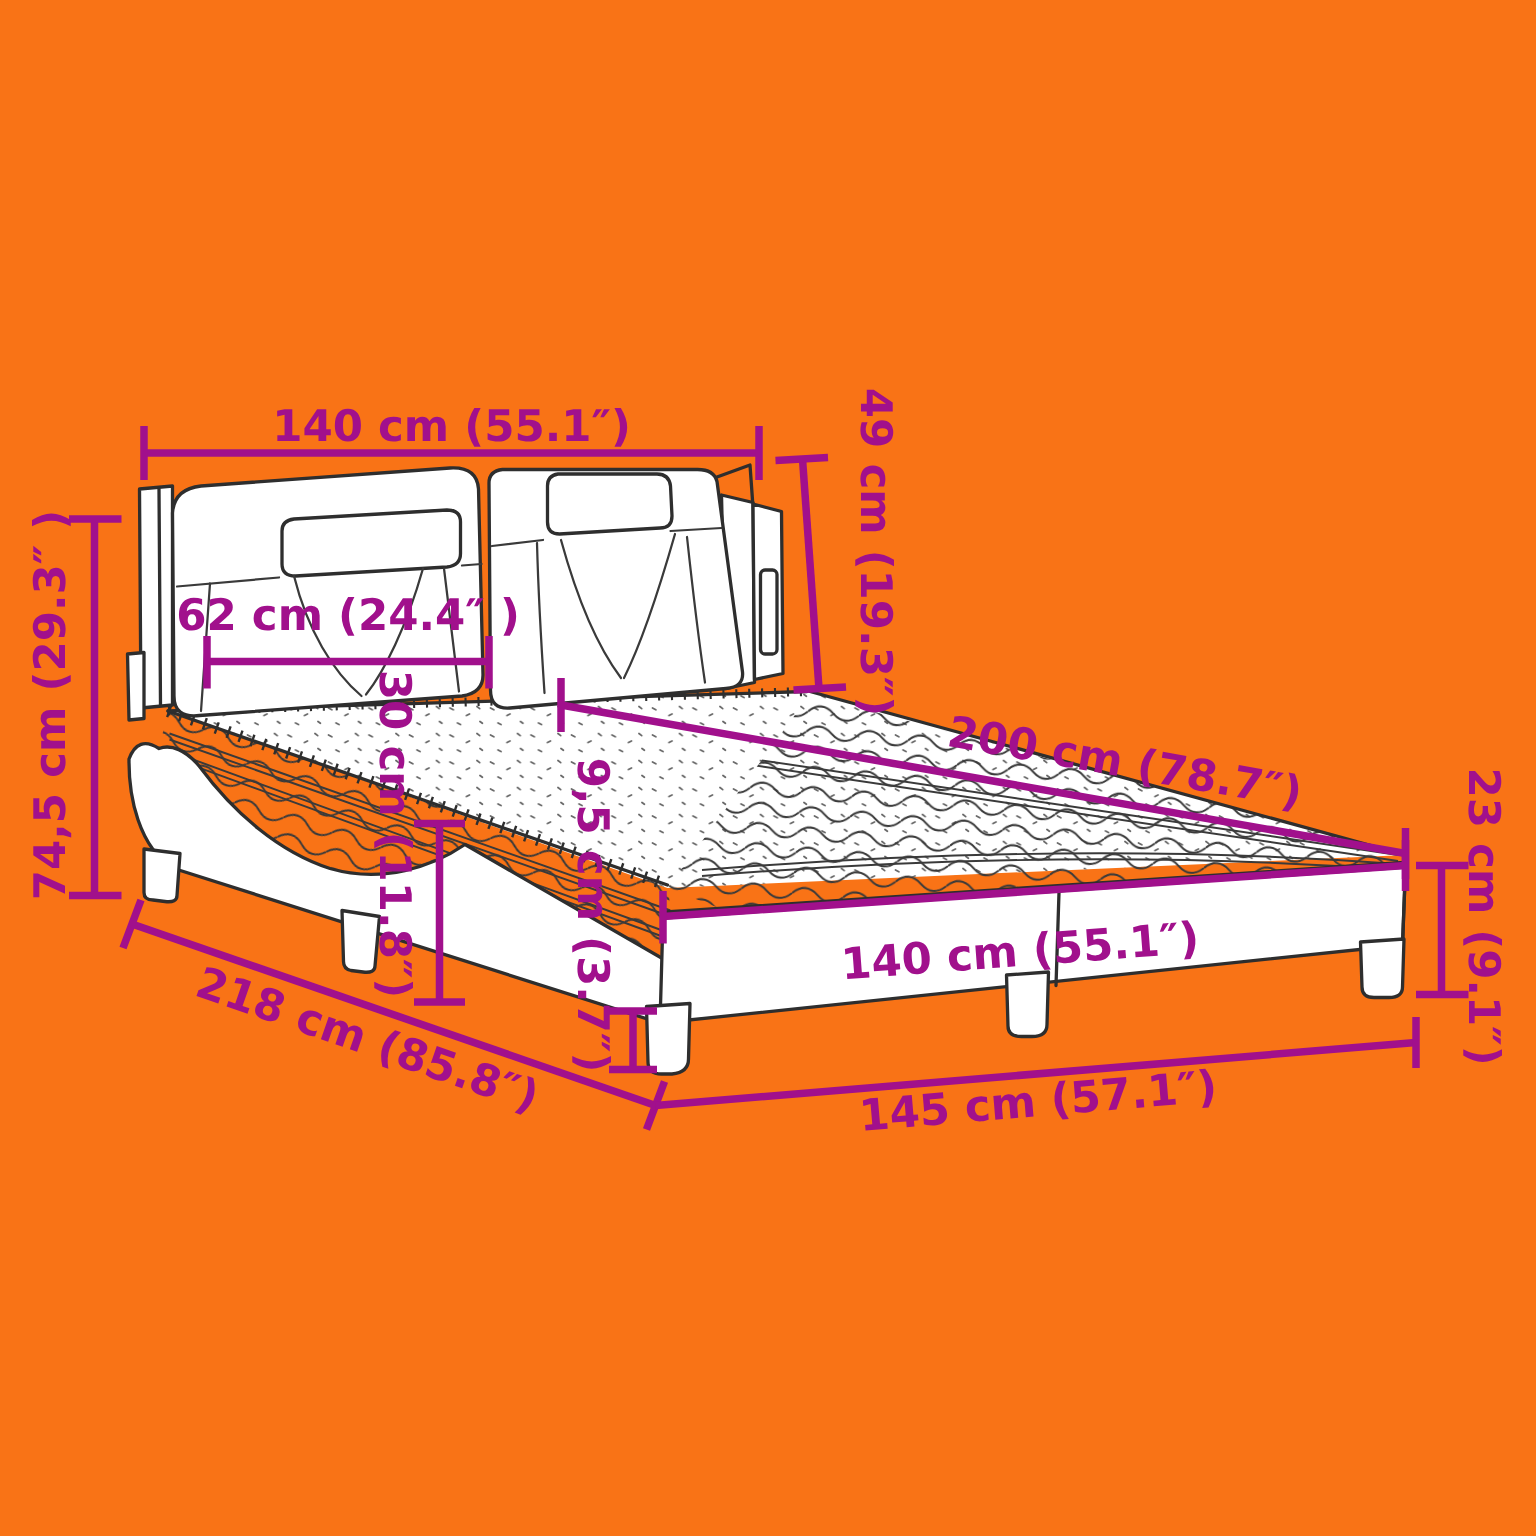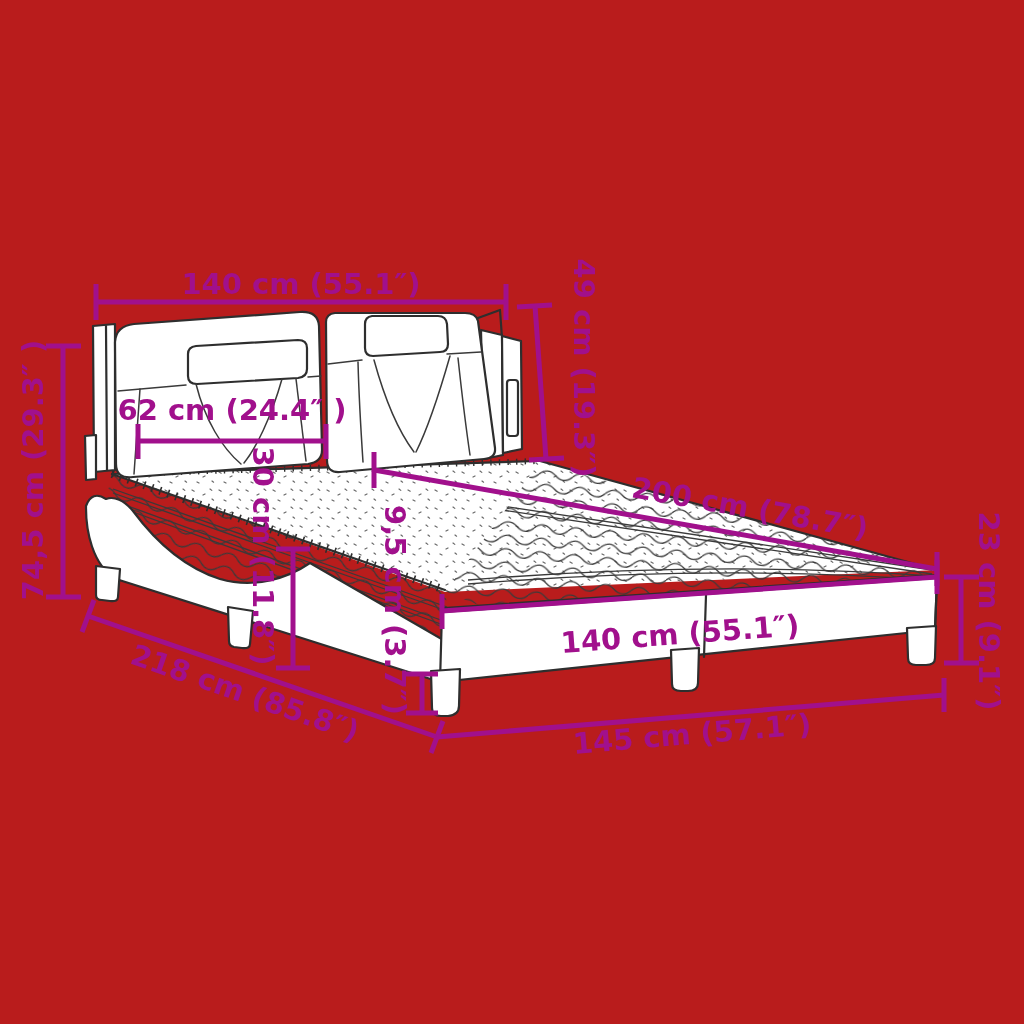--- a/index.html
+++ b/index.html
@@ -1,17 +1,17 @@
 <!DOCTYPE html>
 <html><head>
 <meta charset="utf-8">
 <style>
   html,body{margin:0;padding:0;background:#fff;}
   .stage{
-    position:relative;width:1024px;height:1024px;background:#b91c1c;
+    position:relative;width:1024px;height:1024px;background:#f97316;
     font-family:"DejaVu Sans","Liberation Sans",sans-serif;overflow:hidden;
   }
   svg{display:block}
   .dim-text{
     font-family:"DejaVu Sans","Liberation Sans",sans-serif;
     font-weight:bold;font-size:29px;fill:#A1108C;letter-spacing:0px;
   }
   .dim-stroke{stroke:#A1108C;stroke-width:5;fill:none;stroke-linecap:butt;}
   .art{stroke:#2e2e2e;fill:none;stroke-width:2.2;stroke-linejoin:round;stroke-linecap:round;}
   .art-fill{fill:#ffffff;stroke:#2e2e2e;stroke-width:2.2;stroke-linejoin:round;}

